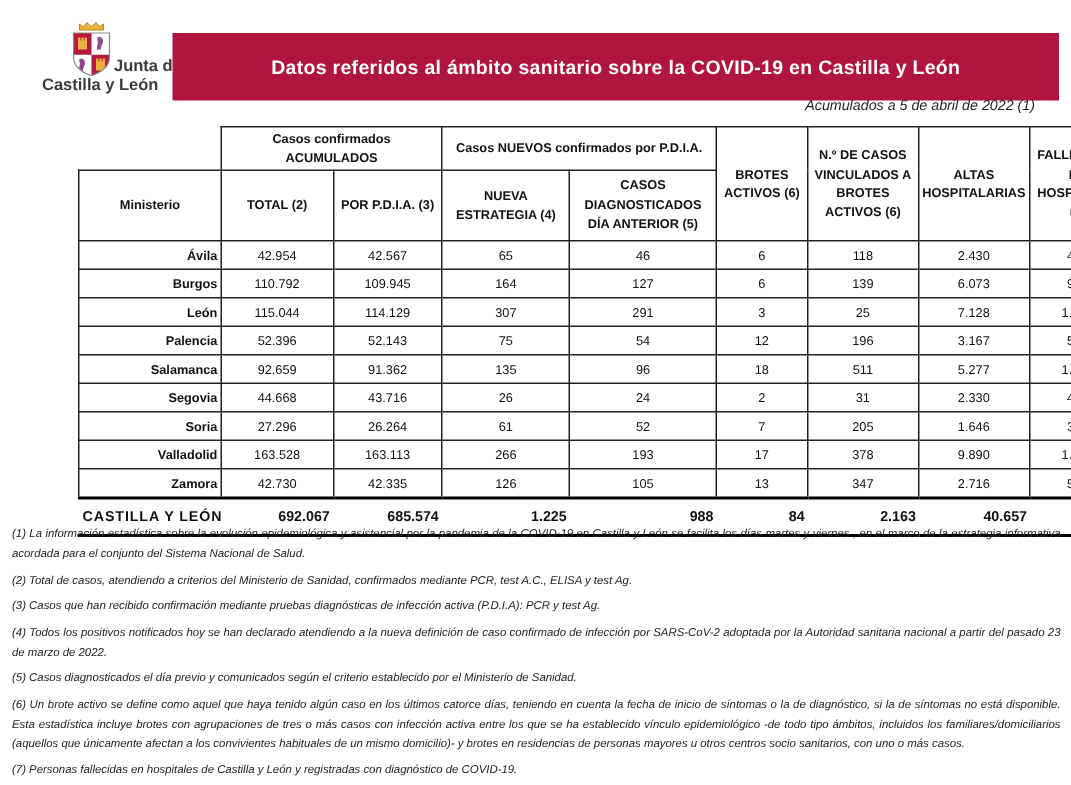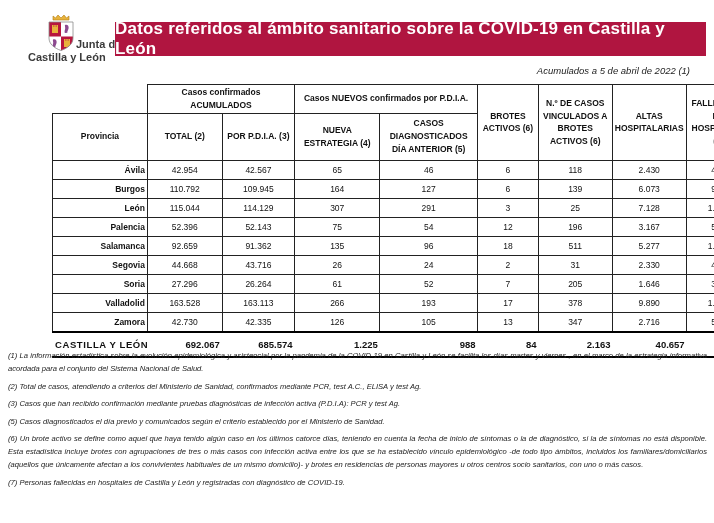--- a/index.html
+++ b/index.html
@@ -11,23 +11,23 @@
 
   
   .logo { position:absolute; left:24px; top:14px; width:120px; height:54px; }
   .crest { position:absolute; left:22px; top:0; }
   .logo-line { position:absolute; font-weight:bold; color:#3b3b3b; font-size:11px; white-space:nowrap; }
   .logo-line1 { left:52px; top:24px; }
   .logo-line2 { left:4px; top:37px; }
 
   
   .banner {
-    position:absolute; left:115px; top:22px; width:591px; height:34px;
+    position:absolute; left:115px; top:22px; width:591px; height:45px;
     display:flex; align-items:center; justify-content:center;
-    color:#ffffff; font-weight:bold; font-size:17px; letter-spacing:.2px;
+    color:#ffffff; font-weight:bold; font-size:13px; letter-spacing:.2px;
   }
 
   
   .subtitle {
     position:absolute; right:24px; top:65px; font-style:italic; font-size:9.5px; color:#1d1d1d;
   }
 
   
   .tablewrap { position:absolute; left:8px; top:84px; width:699px;padding-left:44px; }
   table { border-collapse:collapse; table-layout:fixed; width:100%; }
@@ -118,21 +118,21 @@
         <tr class="row-group">
           <th class="empty-cell"></th>
           <th colspan="2">Casos confirmados ACUMULADOS</th>
           <th colspan="2">Casos NUEVOS confirmados por P.D.I.A.</th>
           <th rowspan="2">BROTES ACTIVOS (6)</th>
           <th rowspan="2">N.º DE CASOS VINCULADOS A BROTES ACTIVOS (6)</th>
           <th rowspan="2">ALTAS HOSPITALARIAS</th>
           <th rowspan="2">FALLECIDOS EN HOSPITALES (7)</th>
         </tr>
         <tr class="row-sub">
-          <th>Provincia</th>
+          <th>Ministerio</th>
           <th>TOTAL (2)</th>
           <th>POR P.D.I.A. (3)</th>
           <th>NUEVA ESTRATEGIA (4)</th>
           <th>CASOS DIAGNOSTICADOS DÍA ANTERIOR (5)</th>
         </tr>
       </thead>
       <tbody>
           <tr>
             <td>Ávila</td>
             <td>42.954</td>
@@ -260,18 +260,19 @@
             <td>7.300</td>
           </tr>
         </tbody>
     </table>
   </div>
 
   <div class="footnotes">
       <p>(1) La información estadística sobre la evolución epidemiológica y asistencial por la pandemia de la COVID-19 en Castilla y León se facilita los días  martes  y  viernes , en el marco de la estrategia informativa acordada para el conjunto del Sistema Nacional de Salud.</p>
       <p>(2) Total de casos, atendiendo a criterios del Ministerio de Sanidad, confirmados mediante PCR, test A.C., ELISA y test Ag.</p>
       <p>(3) Casos que han recibido confirmación mediante pruebas diagnósticas de infección activa (P.D.I.A): PCR y test Ag.</p>
+      <p>(4) Todos los positivos notificados hoy se han declarado atendiendo a la nueva definición de caso confirmado de infección por SARS-CoV-2 adoptada por la Autoridad sanitaria nacional a partir del pasado 23 de marzo de 2022.</p>
       <p>(5) Casos diagnosticados el día previo y comunicados según el criterio establecido por el Ministerio de Sanidad.</p>
       <p>(6) Un brote activo se define como aquel que haya tenido algún caso en los últimos catorce días, teniendo en cuenta la fecha de inicio de síntomas o la de diagnóstico, si la de síntomas no está disponible. Esta estadística incluye brotes con agrupaciones de tres o más casos con infección activa entre los que se ha establecido vínculo epidemiológico -de todo tipo ámbitos, incluidos los familiares/domiciliarios (aquellos que únicamente afectan a los convivientes habituales de un mismo domicilio)- y brotes en residencias de personas mayores u otros centros socio sanitarios, con uno o más casos.</p>
       <p>(7) Personas fallecidas en hospitales de Castilla y León y registradas con diagnóstico de COVID-19.</p>
     </div>
 
 </div>
 
 </body></html>

